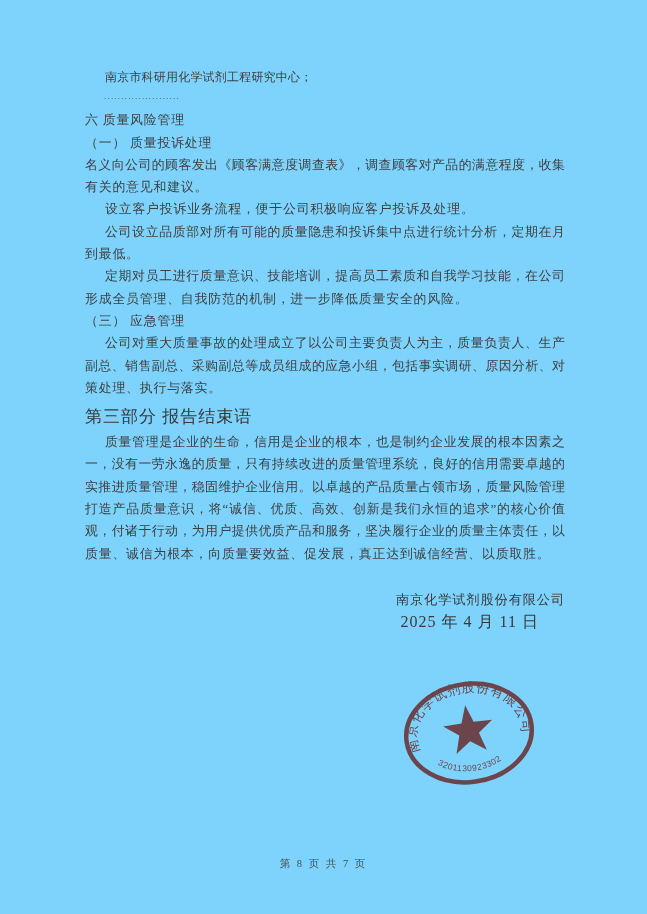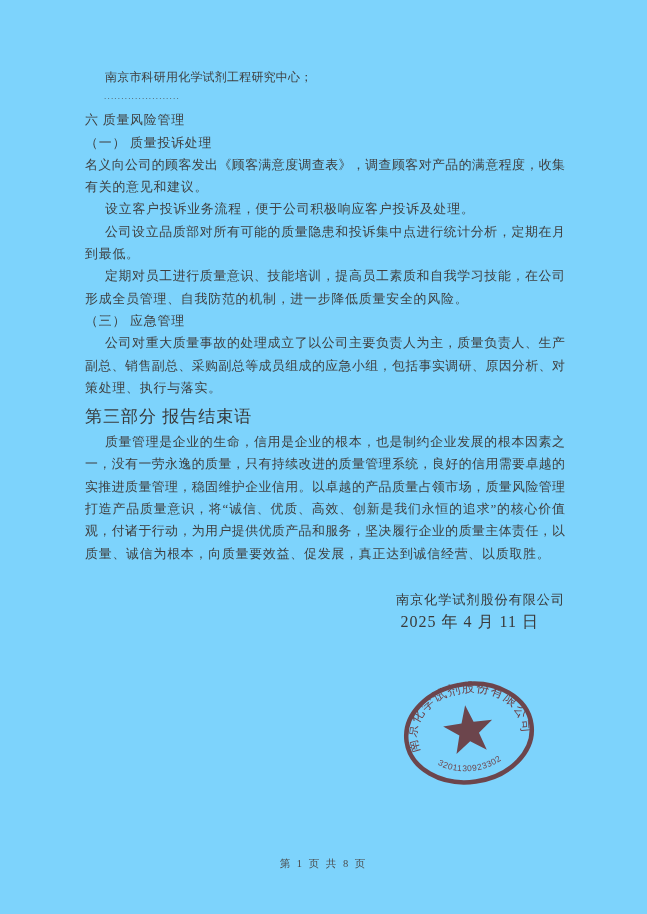--- a/index.html
+++ b/index.html
@@ -153,15 +153,15 @@
       <text font-size="13" letter-spacing="1" fill="#d83b34">
         <textPath href="#sealTopArc" startOffset="3">南京化学试剂股份有限公司</textPath>
       </text>
       <path id="sealBottomArc" d="M 34.6 80.9 A 50 38 0 0 0 105.4 80.9" fill="none"></path>
       <text class="serial" font-size="8.5" letter-spacing="0.5" fill="#d83b34">
         <textPath href="#sealBottomArc">3201130923302</textPath>
       </text>
     </g>
   </svg>
 
-  <div class="footer">第 1 页 共 8 页</div>
+  <div class="footer">第 8 页 共 7 页</div>
 
 </div>
 
 </body></html>

